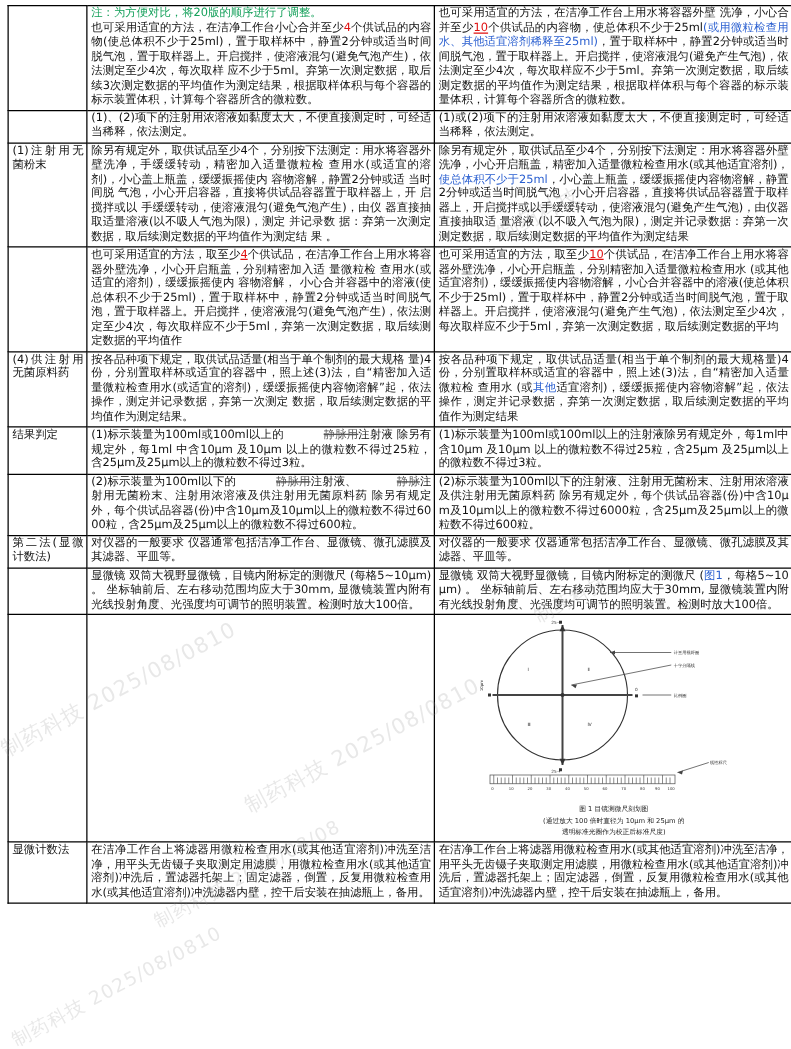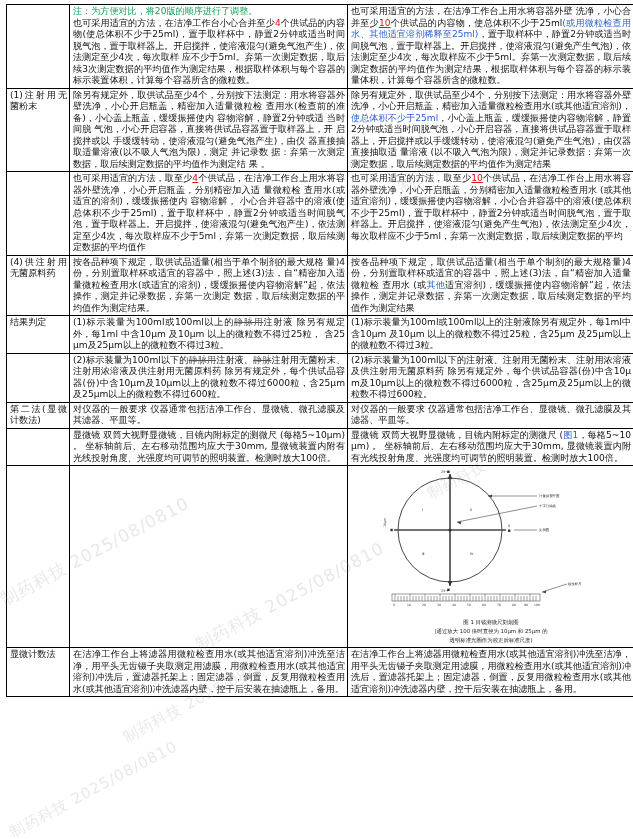--- a/index.html
+++ b/index.html
@@ -59,21 +59,21 @@
     text-align:left;
     word-break:break-all;
   }
   td.colA{width:272px;}
   td.colB{width:280px;}
 
   .note{color:#14a05a;}
   .red{color:#e01010;}
   .redu{color:#e01010;text-decoration:underline;}
   .blue{color:#2a5fd0;}
-  .strike{color:#555;text-decoration:line-through;}
+  .strike{color:#555;text-decoration:line-through;padding-left:32px;}
 
   .figwrap{
     width:100%;
     display:block;
     padding:3px 0 2px 0;
   }
   svg.fig{display:block;margin:0 auto;}
   .figcap{
     text-align:center;
     font-size:5.4px;
@@ -95,22 +95,27 @@
 </div>
 
 <table class="doc">
   <tbody>
       <tr>
         <td class="lbl"></td>
         <td class="colA"><span class="note">注：为方便对比，将20版的顺序进行了调整。</span><br>也可采用适宜的方法，在洁净工作台小心合并至少<span class="red">4</span>个供试品的内容物(使总体积不少于25ml)，置于取样杯中，静置2分钟或适当时间脱气泡，置于取样器上。开启搅拌，使溶液混匀(避免气泡产生)，依法测定至少4次，每次取样 应不少于5ml。弃第一次测定数据，取后续3次测定数据的平均值作为测定结果，根据取样体积与每个容器的标示装置体积，计算每个容器所含的微粒数。</td>
         <td class="colB">也可采用适宜的方法，在洁净工作台上用水将容器外壁 洗净，小心合并至少<span class="redu">10</span>个供试品的内容物，使总体积不少于25ml<span class="blue">(或用微粒检查用水、其他适宜溶剂稀释至25ml)</span>，置于取样杯中，静置2分钟或适当时间脱气泡，置于取样器上。开启搅拌，使溶液混匀(避免产生气泡)，依法测定至少4次，每次取样应不少于5ml。弃第一次测定数据，取后续测定数据的平均值作为测定结果，根据取样体积与每个容器的标示装量体积，计算每个容器所含的微粒数。</td>
       </tr>
       <tr>
+        <td class="lbl"></td>
+        <td class="colA">(1)、(2)项下的注射用浓溶液如黏度太大，不便直接测定时，可经适当稀释，依法测定。</td>
+        <td class="colB">(1)或(2)项下的注射用浓溶液如黏度太大，不便直接测定时，可经适当稀释，依法测定。</td>
+      </tr>
+      <tr>
         <td class="lbl">(1)注射用无菌粉末</td>
-        <td class="colA">除另有规定外，取供试品至少4个，分别按下法测定：用水将容器外壁洗净，小心开启瓶盖，精密加入适量微粒检 查用水(检查前的准备)，小心盖上瓶盖，缓缓振摇使内 容物溶解，静置2分钟或适 当时间脱 气泡，小心开启容器，直接将供试品容器置于取样器上，开 启搅拌或以 手缓缓转动，使溶液混匀(避免气泡产生)，由仪 器直接抽取适量溶液(以不吸人气泡为限)，测定 并记录数 据：弃第一次测定数据，取后续测定数据的平均值作为测定结 果 。</td>
+        <td class="colA">除另有规定外，取供试品至少4个，分别按下法测定：用水将容器外壁洗净，手缓缓转动，精密加入适量微粒检 查用水(或适宜的溶剂)，小心盖上瓶盖，缓缓振摇使内 容物溶解，静置2分钟或适 当时间脱 气泡，小心开启容器，直接将供试品容器置于取样器上，开 启搅拌或以 手缓缓转动，使溶液混匀(避免气泡产生)，由仪 器直接抽取适量溶液(以不吸人气泡为限)，测定 并记录数 据：弃第一次测定数据，取后续测定数据的平均值作为测定结 果 。</td>
         <td class="colB">除另有规定外，取供试品至少4个，分别按下法测定：用水将容器外壁洗净，小心开启瓶盖，精密加入适量微粒检查用水(或其他适宜溶剂)，<span class="blue">使总体积不少于25ml</span>，小心盖上瓶盖，缓缓振摇使内容物溶解，静置2分钟或适当时间脱气泡，小心开启容器，直接将供试品容器置于取样器上，开启搅拌或以手缓缓转动，使溶液混匀(避免产生气泡)，由仪器直接抽取适 量溶液 (以不吸入气泡为限)，测定并记录数据：弃第一次测定数据，取后续测定数据的平均值作为测定结果</td>
       </tr>
       <tr>
         <td class="lbl"></td>
         <td class="colA">也可采用适宜的方法，取至少<span class="redu">4</span>个供试品，在洁净工作台上用水将容器外壁洗净，小心开启瓶盖，分别精密加入适 量微粒检 查用水(或适宜的溶剂)，缓缓振摇使内 容物溶解， 小心合并容器中的溶液(使总体积不少于25ml)，置于取样杯中，静置2分钟或适当时间脱气泡，置于取样器上。开启搅拌，使溶液混匀(避免气泡产生)，依法测定至少4次，每次取样应不少于5ml，弃第一次测定数据，取后续测定数据的平均值作</td>
         <td class="colB">也可采用适宜的方法，取至少<span class="redu">10</span>个供试品，在洁净工作台上用水将容器外壁洗净，小心开启瓶盖，分别精密加入适量微粒检查用水 (或其他适宜溶剂)，缓缓振摇使内容物溶解，小心合并容器中的溶液(使总体积不少于25ml)，置于取样杯中，静置2分钟或适当时间脱气泡，置于取样器上。开启搅拌，使溶液混匀(避免产生气泡)，依法测定至少4次，每次取样应不少于5ml，弃第一次测定数据，取后续测定数据的平均</td>
       </tr>
       <tr>
         <td class="lbl">(4)供注射用无菌原料药</td>
         <td class="colA">按各品种项下规定，取供试品适量(相当于单个制剂的最大规格 量)4份，分别置取样杯或适宜的容器中，照上述(3)法，自“精密加入适量微粒检查用水(或适宜的溶剂)，缓缓振摇使内容物溶解”起，依法操作，测定并记录数据，弃第一次测定 数据，取后续测定数据的平均值作为测定结果。</td>

